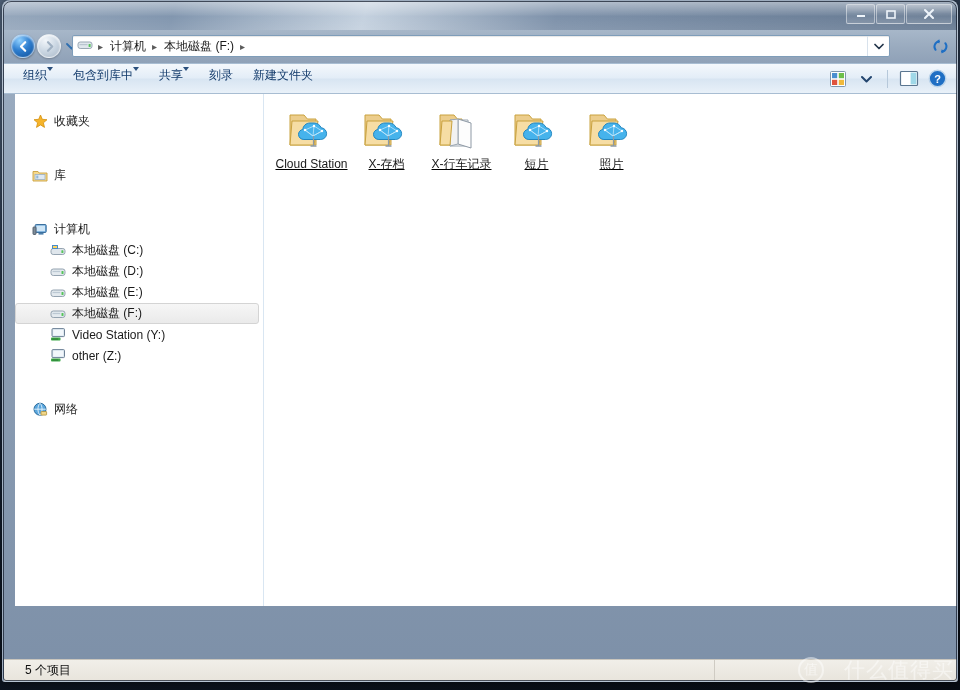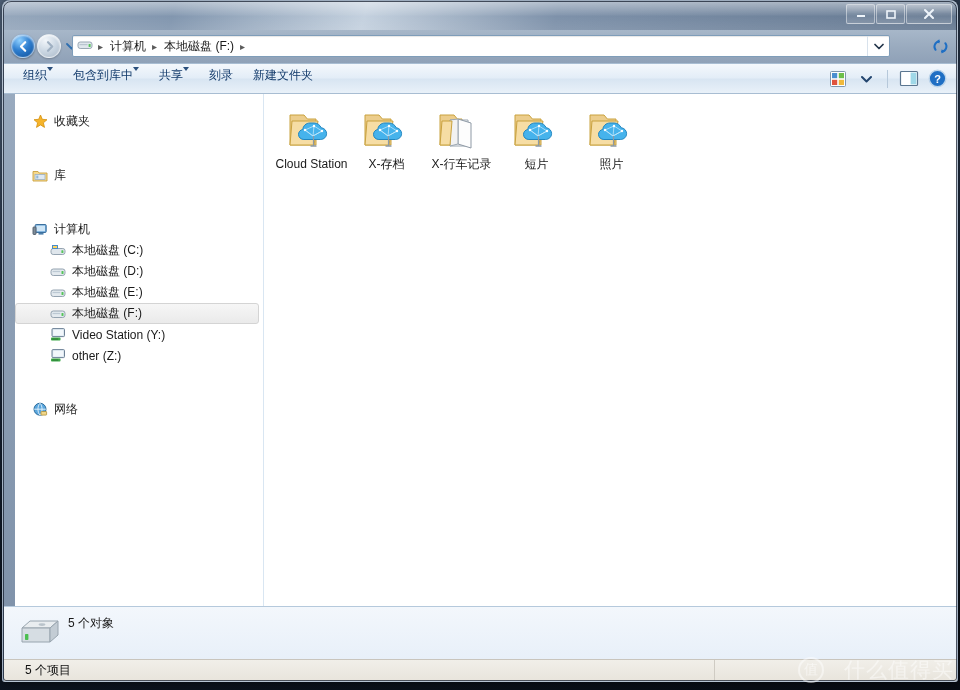--- a/index.html
+++ b/index.html
@@ -154,20 +154,21 @@
   
   #content { flex: 1; background:#ffffff; position:relative; }
   #items {
     display:flex; flex-wrap: wrap; align-content: flex-start;
     padding: 12px 0 0 10px;
   }
   .item {
     width: 75px; margin-right: 0px;
     display:flex; flex-direction: column; align-items:center;
     padding-top: 2px;
+    text-decoration: underline;
   }
   .item .thumb { width: 52px; height: 44px; position: relative; }
   .item .label {
     margin-top: 5px; text-align:center; font-size: 12px; color:#1a1a1a;
     line-height: 15px; width: 74px; word-wrap: break-word;
   }
 
   
   #details {
     position:absolute; left:1px; top: 605px; width: 954px; height: 53px;
@@ -554,32 +555,20 @@
               <path d="M24.5 38 h6" stroke="#8d9aa5" stroke-width="1.4"></path>
             </svg>
           </div>
           <div class="label">照片</div>
         </div>
 
       </div>
     </div>
   </div>
 
-  <div id="details">
-    <div id="details-icon">
-      <svg width="44" height="34" viewBox="0 0 44 34">
-        <path d="M4 12 L12 5 L40 5 L32 12 Z" fill="#e9edf0" stroke="#98a4ae" stroke-width="1"></path>
-        <path d="M4 12 L32 12 L32 26 L4 26 Z" fill="#d6dde3" stroke="#98a4ae" stroke-width="1"></path>
-        <path d="M32 12 L40 5 L40 19 L32 26 Z" fill="#c3ccd4" stroke="#98a4ae" stroke-width="1"></path>
-        <ellipse cx="24" cy="8.6" rx="3.4" ry="1.4" fill="#b9c3cb"></ellipse>
-        <rect x="7" y="18" width="3.4" height="6" rx=".8" fill="#4cbf50"></rect>
-      </svg>
-    </div>
-    <div id="details-text">5 个对象</div>
-  </div>
 
   <div id="statusbar">
     <div class="cell1">5 个项目</div>
     <div class="divider"></div>
   </div>
 
   <div id="frame-border"></div>
 </div>
 
 <div id="watermark">

